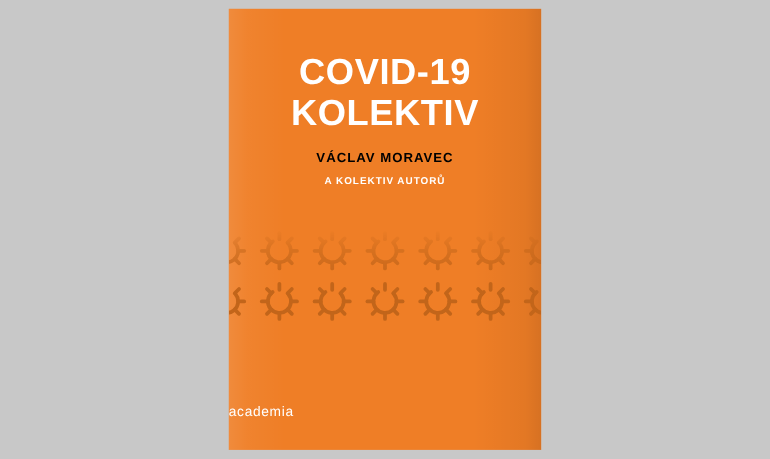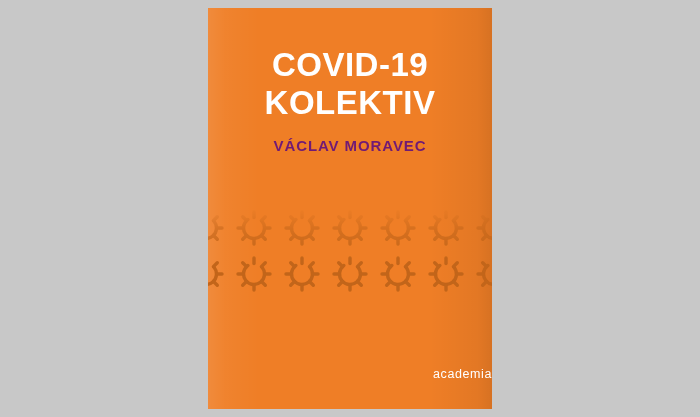--- a/index.html
+++ b/index.html
@@ -59,25 +59,25 @@
   }
   .authors-block {
     position: absolute;
     left: 0;
     right: 0;
     top: 128px;
     text-align: center;
     color: #ffffff;
   }
   .author {
-    font-size: 15px;
+    font-size: 12px;
     font-weight: bold;
     letter-spacing: 0.9px;
     line-height: 1.32;
-    color: #701a75;
+    color: #000000;
   }
   .collective {
     margin-top: 7px;
     font-size: 9px;
     font-weight: bold;
     letter-spacing: 0.9px;
     color: #ffffff;
   }
   .virus-field {
     position: absolute;
@@ -99,41 +99,42 @@
     width: 40px;
     height: 40px;
     flex: 0 0 auto;
   }
   .virus svg { display: block; }
   .imprint {
     position: absolute;
     left: 0;
     right: 0;
     bottom: 28px;
-    text-align: right;
+    text-align: left;
     color: #ffffff;
     font-size: 12.5px;
     letter-spacing: 0.6px;
   }
 </style>
 </head>
 <body>
 
 <div class="stage">
 
   <div class="book-cover">
     <div class="cover-shade"></div>
 
     <div class="title-block">
       <div class="title-line">COVID-19</div>
       <div class="title-line">KOLEKTIV</div>
     </div>
 
     <div class="authors-block">
       <div class="author">VÁCLAV MORAVEC</div>
+      <div class="collective">A KOLEKTIV AUTORŮ</div>
     </div>
 
     <div class="virus-field">
       <div class="virus-row">
         <span class="virus">
             <svg viewBox="0 0 40 40" width="40" height="40">
               <g fill="none" stroke="#c2651a" stroke-width="3.4" stroke-linecap="round">
                 <circle cx="20" cy="20" r="10.5" stroke-dasharray="50 16" transform="rotate(-40 20 20)"></circle>
                 <line x1="20" y1="9.5" x2="20" y2="4"></line>
                 <line x1="27.4" y1="12.6" x2="31.3" y2="8.7"></line>

